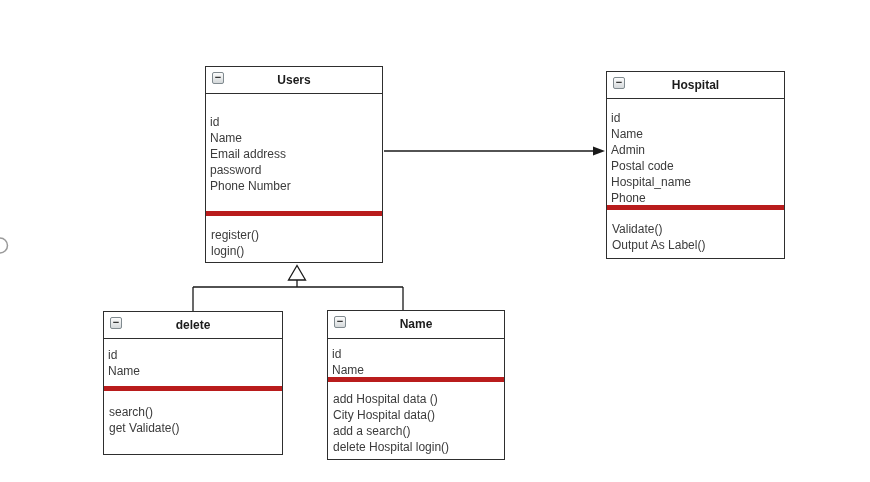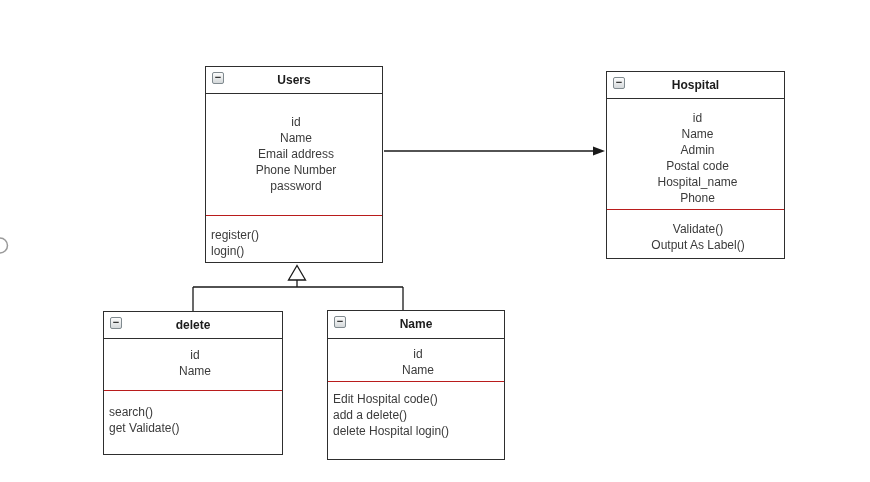--- a/index.html
+++ b/index.html
@@ -49,40 +49,39 @@
     background: linear-gradient(#fdfdfd, #d4d8da);
     color: #2e2e2e;
     font-size: 11px;
     font-weight: bold;
     line-height: 9px;
     text-align: center;
     cursor: pointer;
   }
 
   .attrs {
-    border-bottom: 1px solid #b91c1c;
+    border-bottom: 5px solid #b91c1c;
     padding-left: 4px;
     flex: 0 0 auto;
-    text-align: center;
   }
   .methods {
     padding-left: 5px;
     flex: 1 1 auto;
   }
 
   
   #cls-users    { left: 205px; top: 66px;  width: 178px; height: 197px; }
   #cls-users    .hdr { height: 27px; line-height: 26px; }
   #cls-users    .attrs { height: 122px; padding-top: 20px; }
   #cls-users    .methods { padding-top: 11px; }
 
   #cls-hospital { left: 606px; top: 71px;  width: 179px; height: 188px; }
   #cls-hospital .hdr { height: 27px; line-height: 26px; }
   #cls-hospital .attrs { height: 111px; padding-top: 11px; }
-  #cls-hospital .methods { padding-top: 11px; text-align: center; }
+  #cls-hospital .methods { padding-top: 11px; }
 
   #cls-patient  { left: 103px; top: 311px; width: 180px; height: 144px; }
   #cls-patient  .hdr { height: 27px; line-height: 26px; }
   #cls-patient  .attrs { height: 52px; padding-top: 8px; }
   #cls-patient  .methods { padding-top: 13px; }
 
   #cls-admin    { left: 327px; top: 310px; width: 178px; height: 150px; }
   #cls-admin    .hdr { height: 28px; line-height: 27px; }
   #cls-admin    .attrs { height: 43px; padding-top: 7px; }
   #cls-admin    .methods { padding-top: 9px; }
@@ -109,22 +108,22 @@
 
   <div class="uml-class" id="cls-users">
     <div class="hdr">
       <span class="collapse-btn">−</span>
       <span>Users</span>
     </div>
     <div class="attrs">
       <div>id</div>
       <div>Name</div>
       <div>Email address</div>
+      <div>password</div>
       <div>Phone Number</div>
-      <div>password</div>
     </div>
     <div class="methods">
       <div>register()</div>
       <div>login()</div>
     </div>
   </div>
 
   <div class="uml-class" id="cls-hospital">
     <div class="hdr">
       <span class="collapse-btn">−</span>
@@ -162,19 +161,20 @@
   <div class="uml-class" id="cls-admin">
     <div class="hdr">
       <span class="collapse-btn">−</span>
       <span>Name</span>
     </div>
     <div class="attrs">
       <div>id</div>
       <div>Name</div>
     </div>
     <div class="methods">
-      <div>Edit Hospital code()</div>
-      <div>add a delete()</div>
+      <div>add Hospital data ()</div>
+      <div>City Hospital data()</div>
+      <div>add a search()</div>
       <div>delete Hospital login()</div>
     </div>
   </div>
 
 </div>
 
 </body></html>

